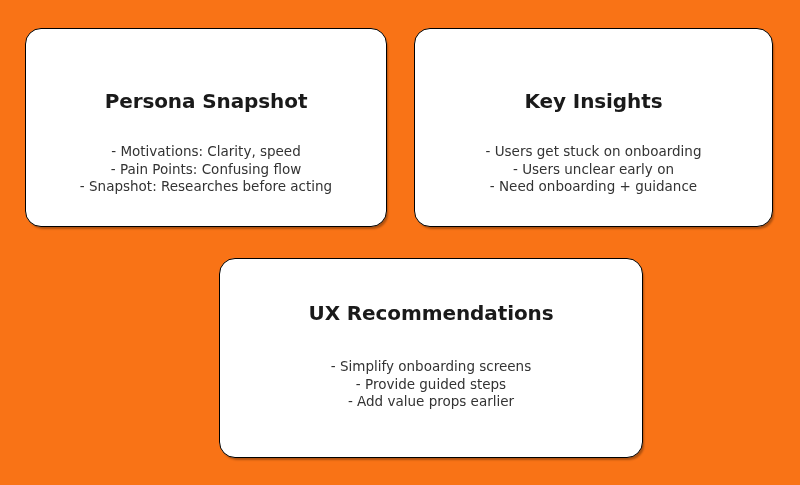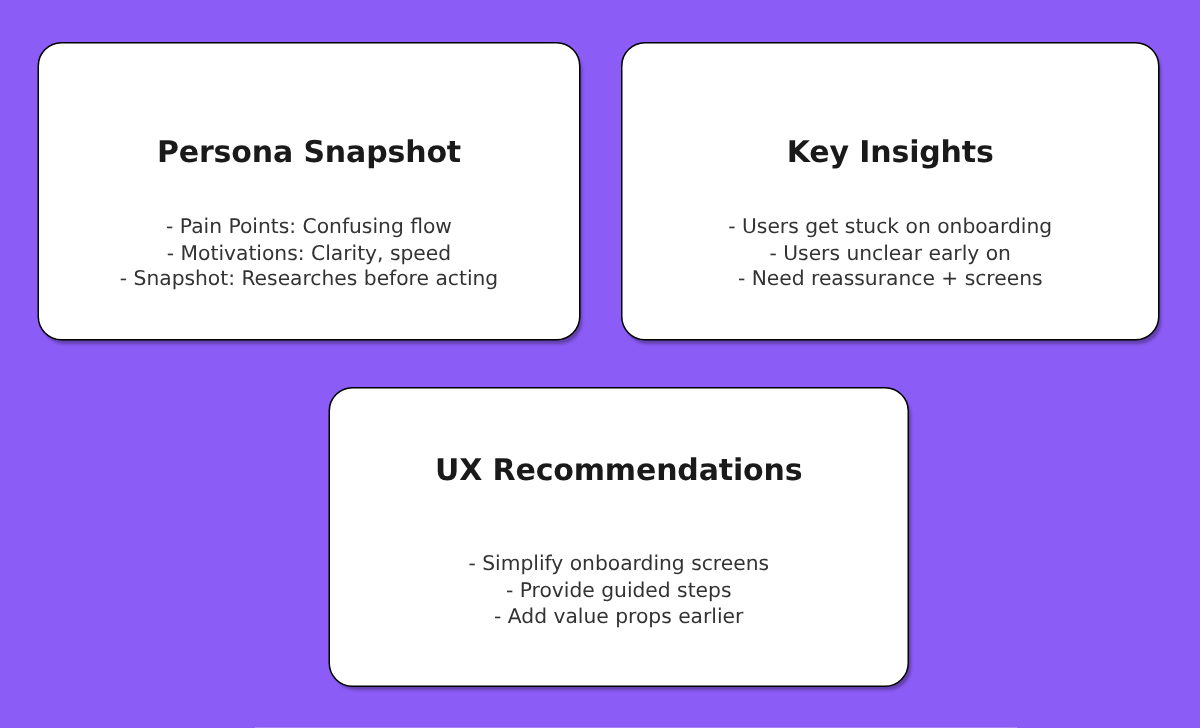--- a/index.html
+++ b/index.html
@@ -10,21 +10,21 @@
     width: 800px;
     height: 485px;
     background: #ffffff;
     font-family: "DejaVu Sans", sans-serif;
     overflow: hidden;
   }
   #canvas {
     position: relative;
     width: 800px;
     height: 485px;
-    background: #8b5cf6;
+    background: #f97316;
   }
   .card {
     position: absolute;
     box-sizing: border-box;
     background: #ffffff;
     border: 1px solid #000000;
     border-radius: 16px;
     box-shadow: 2px 3px 2px -1px rgba(0, 0, 0, 0.30);
     display: flex;
     flex-direction: column;
@@ -65,46 +65,46 @@
     width: 359px;
     height: 199px;
   }
   #card-insights .card-title { margin-top: 60px; }
   #card-insights .card-body  { margin-top: 30px; }
 
   
   #card-recommendations {
     left: 219px;
     top: 258px;
-    width: 387px;
+    width: 424px;
     height: 200px;
   }
   #card-recommendations .card-title { margin-top: 42px; }
-  #card-recommendations .card-body  { margin-top: 43px; }
+  #card-recommendations .card-body  { margin-top: 33px; }
 </style>
 </head>
 <body>
 
 <div id="canvas">
 
   <div class="card" id="card-persona">
     <div class="card-title">Persona Snapshot</div>
     <div class="card-body">
+      <div class="body-line">- Motivations: Clarity, speed</div>
       <div class="body-line">- Pain Points: Confusing flow</div>
-      <div class="body-line">- Motivations: Clarity, speed</div>
       <div class="body-line">- Snapshot: Researches before acting</div>
     </div>
   </div>
 
   <div class="card" id="card-insights">
     <div class="card-title">Key Insights</div>
     <div class="card-body">
       <div class="body-line">- Users get stuck on onboarding</div>
       <div class="body-line">- Users unclear early on</div>
-      <div class="body-line">- Need reassurance + screens</div>
+      <div class="body-line">- Need onboarding + guidance</div>
     </div>
   </div>
 
   <div class="card" id="card-recommendations">
     <div class="card-title">UX Recommendations</div>
     <div class="card-body">
       <div class="body-line">- Simplify onboarding screens</div>
       <div class="body-line">- Provide guided steps</div>
       <div class="body-line">- Add value props earlier</div>
     </div>

